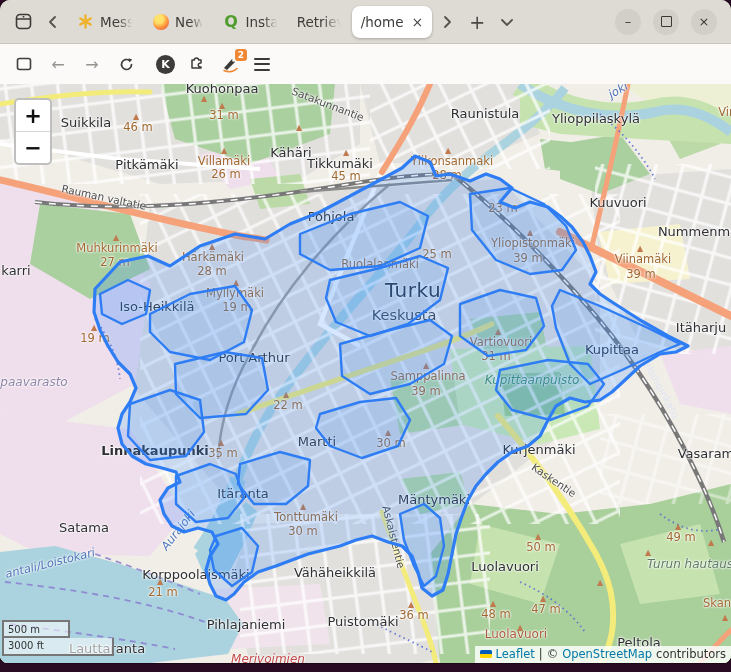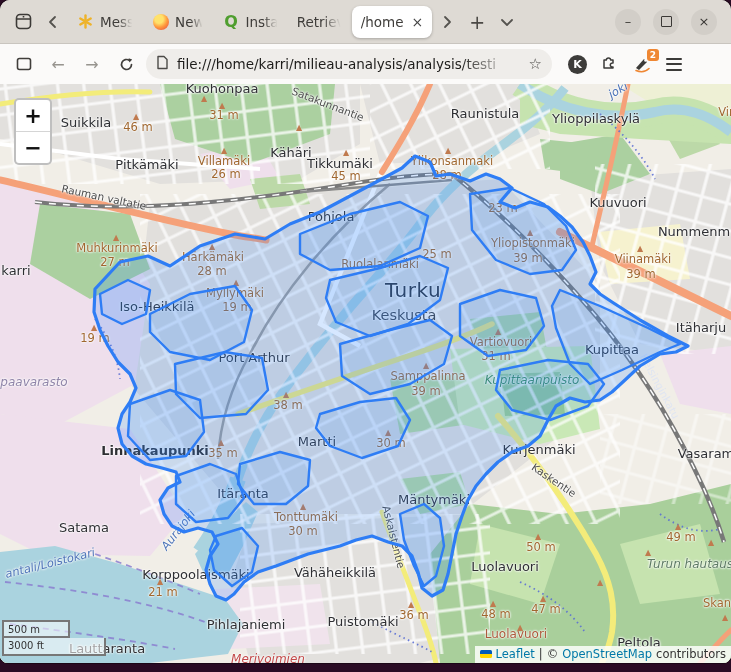--- a/index.html
+++ b/index.html
@@ -66,21 +66,21 @@
   .c-military{font-size:12px;font-style:italic;color:#c34b4b;}
   .peak-tri{position:absolute;transform:translate(-50%,-50%);font-size:8px;color:#c07a4e;text-shadow:none;}
 
   
   .zoomctl{position:absolute;left:14px;top:14px;width:34px;background:#fff;border:2px solid rgba(0,0,0,.25);border-radius:5px;z-index:5;}
   .zoomctl .zb{height:31px;display:flex;align-items:center;justify-content:center;font-size:21px;font-weight:bold;color:#111;}
   .zoomctl .zb:first-child{border-bottom:1px solid #d5d5d5;}
   .scalectl{position:absolute;left:2px;bottom:7px;z-index:5;font-size:10px;color:#333;}
   .scale-line{background:rgba(255,255,255,.55);border:2px solid #777;box-sizing:border-box;padding:0 4px;line-height:15px;height:18px;}
   .scale-metric{width:68px;}
-  .scale-imperial{width:104px;border-top:none;}
+  .scale-imperial{width:112px;border-top:none;}
   .attrib{position:absolute;right:0;bottom:0;z-index:5;background:rgba(255,255,255,.82);font-size:11.5px;color:#333;padding:1px 5px 2px;display:flex;align-items:center;gap:4px;}
   .attrib a{color:#0078a8;text-decoration:none;}
   .flag{width:12px;height:8px;border-radius:1.5px;overflow:hidden;display:inline-block;}
   .flag .b{display:block;width:100%;height:50%;background:#005bbb;}
   .flag .y{display:block;width:100%;height:50%;background:#ffd500;}
 </style>
 </head>
 <body>
 
 <div class="window">
@@ -158,29 +158,20 @@
           <rect x="1.5" y="2.5" width="13" height="11" rx="2" fill="none" stroke="#403e3b" stroke-width="1.6"></rect>
         </svg>
     </div>
     <div class="nv-btn nv-dim">←</div>
     <div class="nv-btn nv-dim">→</div>
     <div class="nv-btn">
       <svg width="15" height="15" viewBox="0 0 15 15">
           <path d="M12.5,7.5 a5,5 0 1 1 -2,-4" fill="none" stroke="#403e3b" stroke-width="1.7" stroke-linecap="round"></path>
           <polygon points="9.6,1.2 13.2,2.6 10.4,5.4" fill="#403e3b"></polygon>
         </svg>
-    </div>
-    <div class="urlbar">
-      <span>
-        <svg width="13" height="15" viewBox="0 0 13 15">
-            <path d="M2,1.5 h6 l3,3 v9 h-9 z" fill="none" stroke="#4c4a47" stroke-width="1.4" stroke-linejoin="round"></path>
-          </svg>
-      </span>
-      <span class="url-text">file:///home/karri/milieau-analysis/analysis/testi</span>
-      <span class="star">☆</span>
     </div>
     <div class="ext-group">
       <span class="kp">K</span>
       <span>
         <svg width="18" height="18" viewBox="0 0 18 18">
             <path d="M4,7 h2.4 a2.1,2.1 0 1 1 4.2,0 H13 v3 a2.1,2.1 0 1 0 0,4 v1 H4 z" fill="none" stroke="#3b3a38" stroke-width="1.5" stroke-linejoin="round"></path>
           </svg>
       </span>
       <span class="pen-wrap">
         <svg width="19" height="19" viewBox="0 0 19 19">
@@ -342,21 +333,21 @@
         <div class="lbl c-landuse" style="left: 34px; top: 298px;">paavarasto</div>
         <div class="lbl c-peak" style="left: 380px; top: 180px;">Ruolalanmäki</div>
         <div class="lbl c-peak" style="left: 437px; top: 170px;">25 m</div>
         <div class="lbl c-city" style="left: 413px; top: 206px;">Turku</div>
         <div class="lbl c-district" style="left: 404px; top: 231px;">Keskusta</div>
         <div class="lbl c-place" style="left: 254px; top: 273px;">Port Arthur</div>
         <div class="lbl c-peak" style="left: 501px; top: 258px;">Vartiovuori</div>
         <div class="lbl c-peak" style="left: 496px; top: 272px;">31 m</div>
         <div class="lbl c-peak" style="left: 428px; top: 292px;">Samppalinna</div>
         <div class="lbl c-peak" style="left: 426px; top: 307px;">39 m</div>
-        <div class="lbl c-peak" style="left: 288px; top: 321px;">38 m</div>
+        <div class="lbl c-peak" style="left: 288px; top: 321px;">22 m</div>
         <div class="lbl c-place" style="left: 612px; top: 265px;">Kupittaa</div>
         <div class="lbl c-park" style="left: 532px; top: 296px;">Kupittaanpuisto</div>
         <div class="lbl c-place" style="left: 701px; top: 243px;">Itäharju</div>
         <div class="lbl c-roadlight" style="left: 660px; top: 302px; transform: translate(-50%, -50%) rotate(62deg);">Helsinginkatu</div>
         <div class="lbl c-place" style="left: 155px; top: 366px; font-weight: bold;">Linnakaupunki</div>
         <div class="lbl c-peak" style="left: 223px; top: 369px;">35 m</div>
         <div class="lbl c-place" style="left: 317px; top: 357px;">Martti</div>
         <div class="lbl c-peak" style="left: 391px; top: 359px;">30 m</div>
         <div class="lbl c-place" style="left: 243px; top: 409px;">Itäranta</div>
         <div class="lbl c-place" style="left: 539px; top: 365px;">Kurjenmäki</div>

